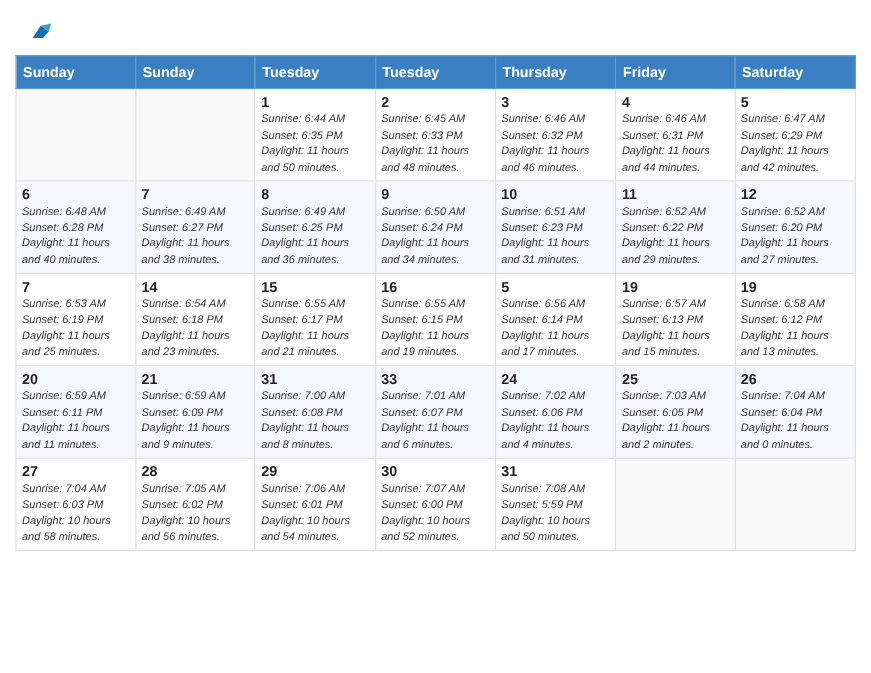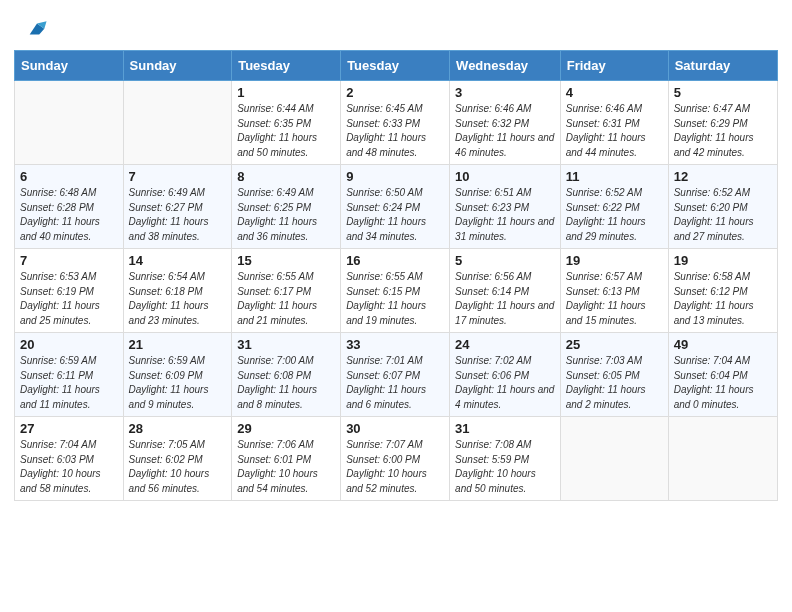--- a/index.html
+++ b/index.html
@@ -122,21 +122,21 @@
 
 <div class="calendar-container">
   <table>
     <thead>
       <tr>
 
       <th>Sunday</th>
           <th>Sunday</th>
           <th>Tuesday</th>
           <th>Tuesday</th>
-          <th>Wednesday</th>
+          <th>Thursday</th>
           <th>Friday</th>
           <th>Saturday</th>
         </tr>
     </thead>
     <tbody id="calendar-body">
     <tr>
           <td class="empty"></td>
           <td class="empty"></td>
           <td>
             <span class="day-number">1</span>
@@ -238,21 +238,21 @@
           </td>
           <td>
             <span class="day-number">24</span>
             <div class="day-info">Sunrise: 7:02 AM<br>Sunset: 6:06 PM<br>Daylight: 11 hours and 4 minutes.</div>
           </td>
           <td>
             <span class="day-number">25</span>
             <div class="day-info">Sunrise: 7:03 AM<br>Sunset: 6:05 PM<br>Daylight: 11 hours and 2 minutes.</div>
           </td>
           <td>
-            <span class="day-number">49</span>
+            <span class="day-number">26</span>
             <div class="day-info">Sunrise: 7:04 AM<br>Sunset: 6:04 PM<br>Daylight: 11 hours and 0 minutes.</div>
           </td>
         </tr>
         <tr>
           <td>
             <span class="day-number">27</span>
             <div class="day-info">Sunrise: 7:04 AM<br>Sunset: 6:03 PM<br>Daylight: 10 hours and 58 minutes.</div>
           </td>
           <td>
             <span class="day-number">28</span>

